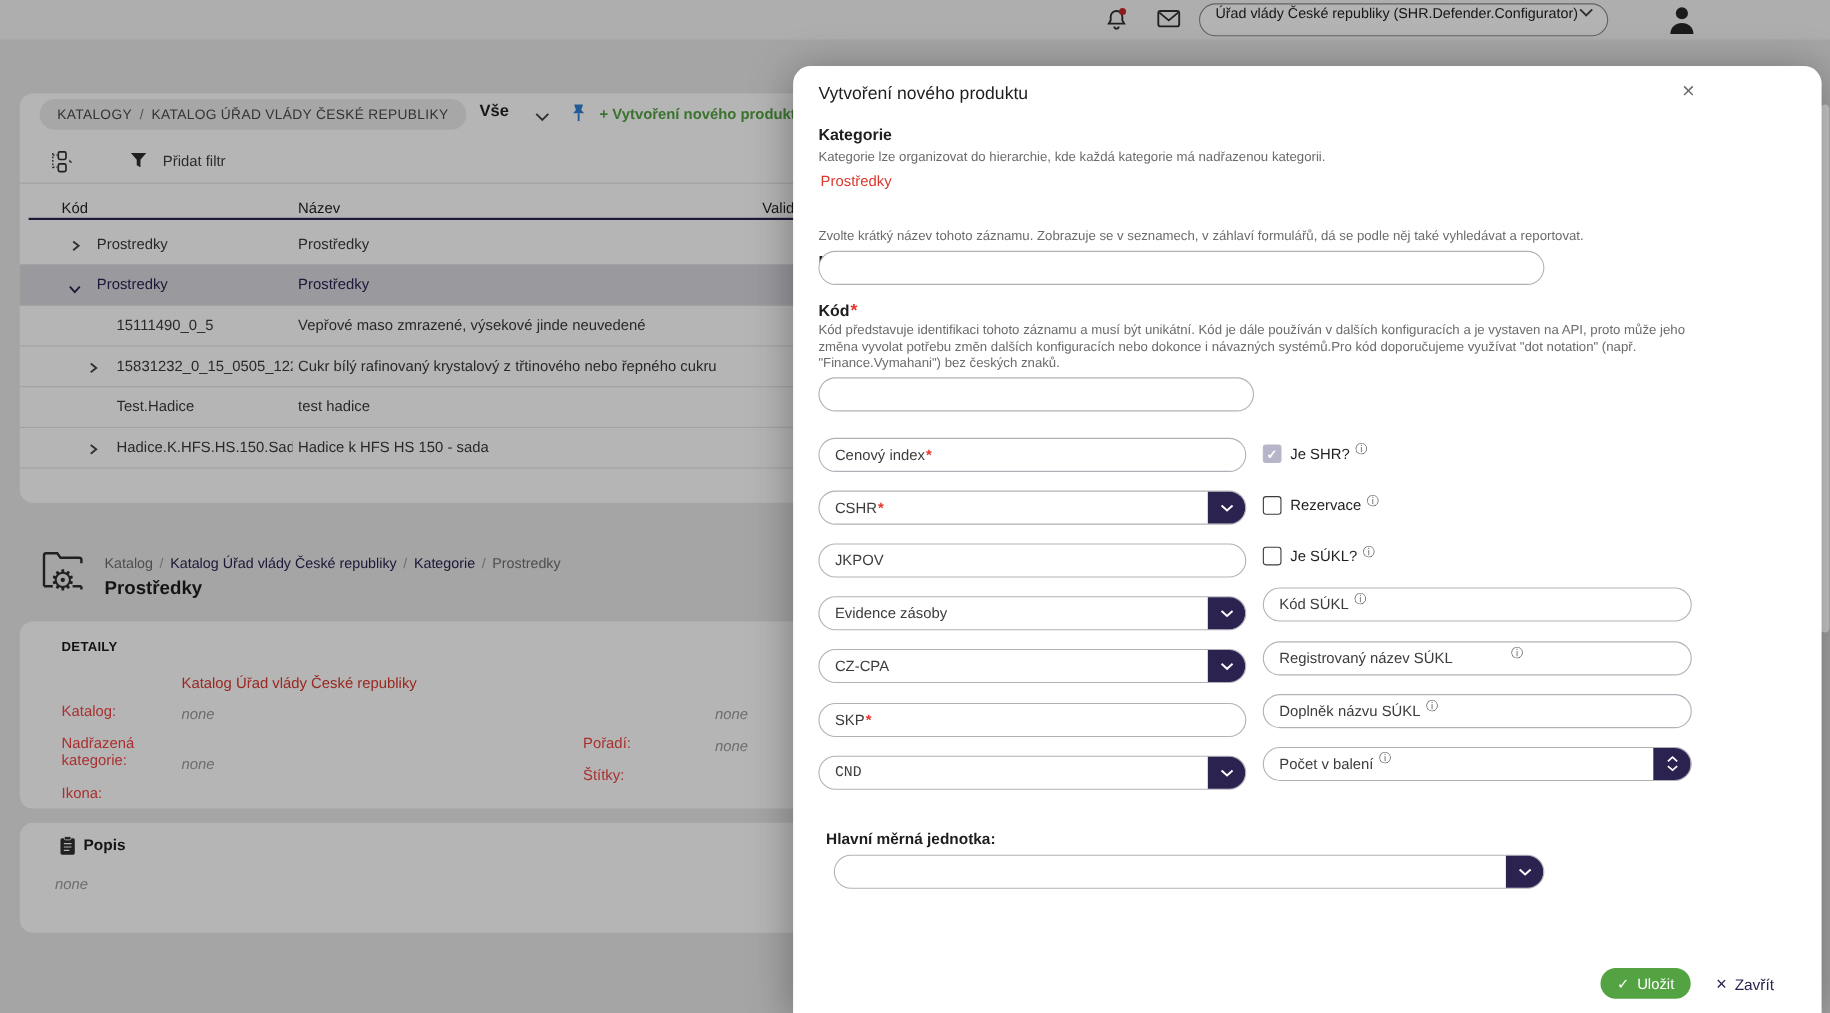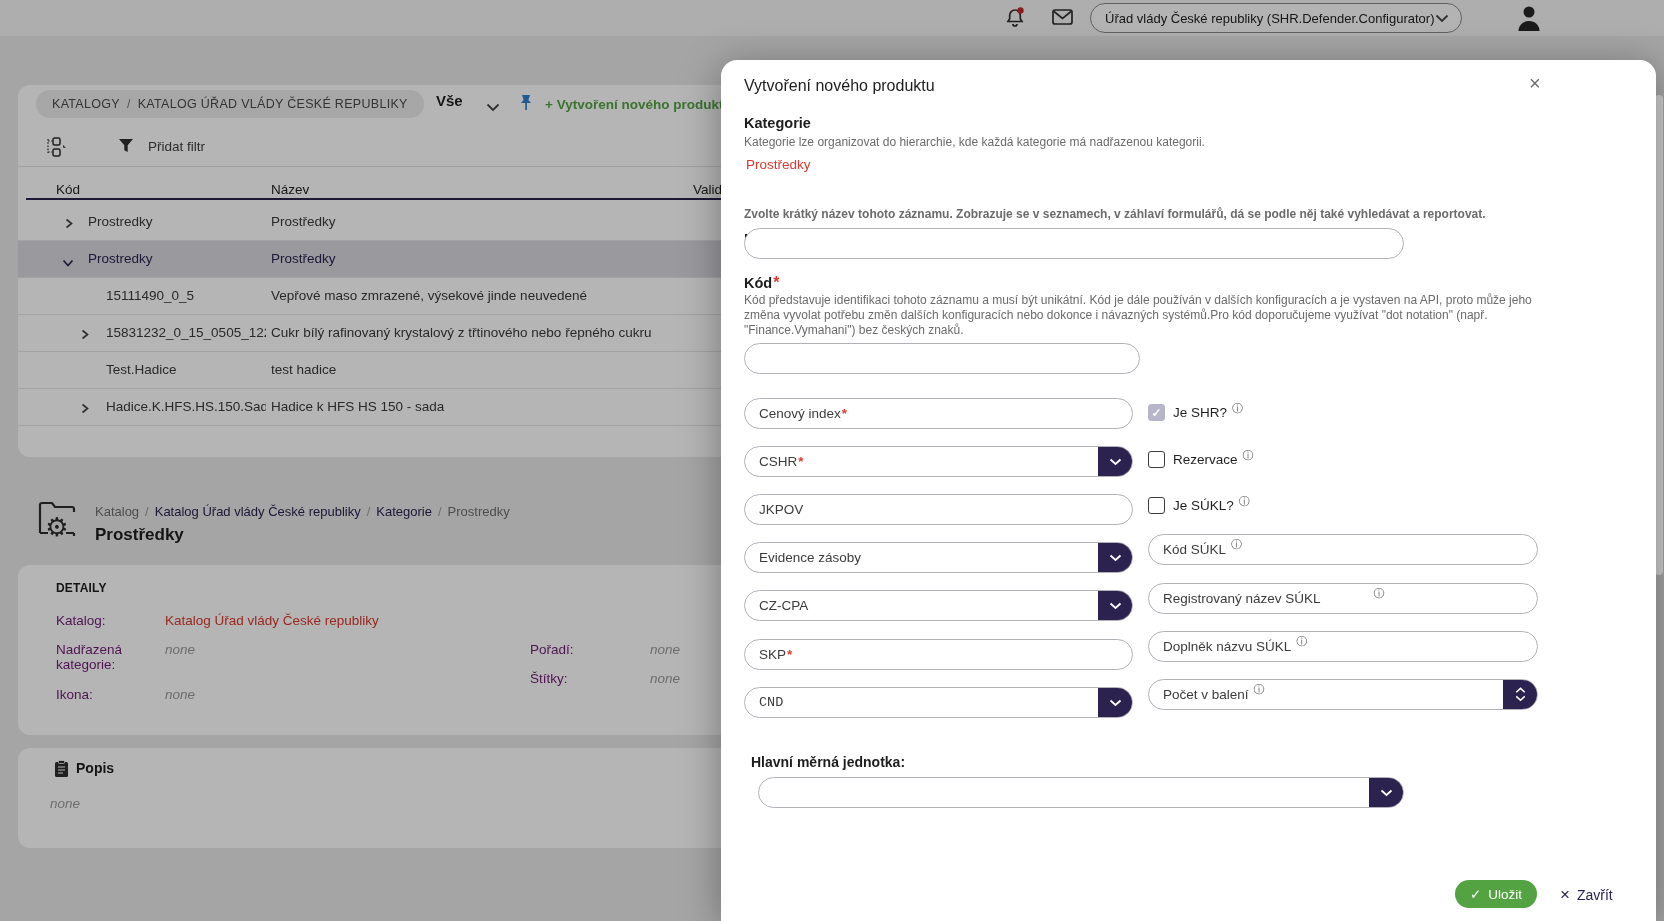--- a/index.html
+++ b/index.html
@@ -3,21 +3,21 @@
 <meta charset="utf-8">
 <style>
   * { margin:0; padding:0; box-sizing:border-box; }
   html,body { width:1664px; height:921px; overflow:hidden; }
   body { font-family:"Liberation Sans", sans-serif; background:#e9e9e9; position:relative; }
   .abs { position:absolute; }
 
   
   .topbar { left:0; top:0; width:1664px; height:36px; background:#f6f6f6; }
   .org-pill { left:1090px; top:3px; width:372px; height:30px; border:1px solid #8a8a8a; border-radius:16px;
-              display:flex; align-items:center; padding:0 12px 0 14px; font-size:13px; color:#222; background:#fdfdfd; }
+              display:flex; align-items:flex-start; padding:0 12px 0 14px; font-size:13px; color:#222; background:#fdfdfd; }
   .org-pill .chev { margin-left:auto; }
   .avatar { left:1514px; top:3px; }
 
   .card { background:#ffffff; border-radius:12px; position:absolute; }
   .crumb-pill { left:18px; top:5px; height:28px; background:#ececec; border-radius:14px; display:flex; align-items:center;
                 padding:0 16px; font-size:12.5px; color:#4a4a4a; letter-spacing:.3px; }
   .crumb-pill .sep { margin:0 7px; color:#777; }
   .view-sel { left:418px; top:7px; font-size:15px; color:#1e1e1e; font-weight:600; }
   .green-link { color:#53a343; font-weight:600; font-size:13.5px; }
   .filter-row { left:0; top:43px; width:100%; height:39px; border-bottom:1px solid #e2e2e2; }
@@ -29,21 +29,21 @@
           font-size:13.5px; color:#3a3a3a; }
   .trow.selected { background:#d8d8df; color:#2c2250; }
   .cell-code { position:absolute; top:10px; white-space:nowrap; overflow:hidden; width:160px; }
   .cell-name { position:absolute; left:253px; top:10px; white-space:nowrap; overflow:hidden; width:420px; }
   .rchev { position:absolute; top:13px; }
 
   .bc-link { color:#2c2250; }
   .bc-gray { color:#6e6e6e; }
   .bc-sep { color:#9a9a9a; margin:0 6px; }
 
-  .lbl { font-size:13.5px; color:#701a75; }
+  .lbl { font-size:13.5px; color:#ef4444;margin-top:26px; }
   .red-link { color:#d9382e; font-size:13.5px; }
   .none-val { font-size:13.5px; color:#9a9a9a; font-style:italic; }
 
   
   .backdrop { left:0; top:0; width:1664px; height:921px; background:rgba(0,0,0,0.29); z-index:50; }
 
   
   .scroll-thumb { left:1655px; top:95px; width:8px; height:480px; background:#cdcdcd; border-radius:4px; z-index:60; }
 
   
@@ -230,21 +230,21 @@
   <span class="abs m-title" style="left:23px; top:17px;">Vytvoření nového produktu</span>
   <span class="abs m-close" style="left:808px; top:12px;">×</span>
 
   <span class="abs sec-h" style="left:23px; top:55px;">Kategorie</span>
   <span class="abs sec-d" style="left:23px; top:75px;">Kategorie lze organizovat do hierarchie, kde každá kategorie má nadřazenou kategorii.</span>
   <span class="abs red-link" style="left:25px; top:97px;">Prostředky</span>
 
   <div class="abs" style="left:23px; top:127px;margin-top:43px;">
     <span class="sec-h">Název</span><span class="req">*</span>
   </div>
-  <span class="abs sec-d" style="left:23px; top:147px;font-weight:bold;">Zvolte krátký název tohoto záznamu. Zobrazuje se v seznamech, v záhlaví formulářů, dá se podle něj také vyhledávat a reportovat.</span>
+  <span class="abs sec-d" style="left:23px; top:147px;">Zvolte krátký název tohoto záznamu. Zobrazuje se v seznamech, v záhlaví formulářů, dá se podle něj také vyhledávat a reportovat.</span>
   <div class="pill" style="left:23px; top:168px; width:660px;">
       <input style="">
     </div>
 
   <div class="abs" style="left:23px; top:214px;">
     <span class="sec-h">Kód</span><span class="req">*</span>
   </div>
   <span class="abs sec-d" style="left:23px; top:233px;">Kód představuje identifikaci tohoto záznamu a musí být unikátní. Kód je dále používán v dalších konfiguracích a je vystaven na API, proto může jeho změna vyvolat potřebu změn dalších konfiguracích nebo dokonce i návazných systémů.Pro kód doporučujeme využívat "dot notation" (např. "Finance.Vymahani") bez českých znaků.</span>
   <div class="pill" style="left:23px; top:283px; width:396px;">
       <input style="">

